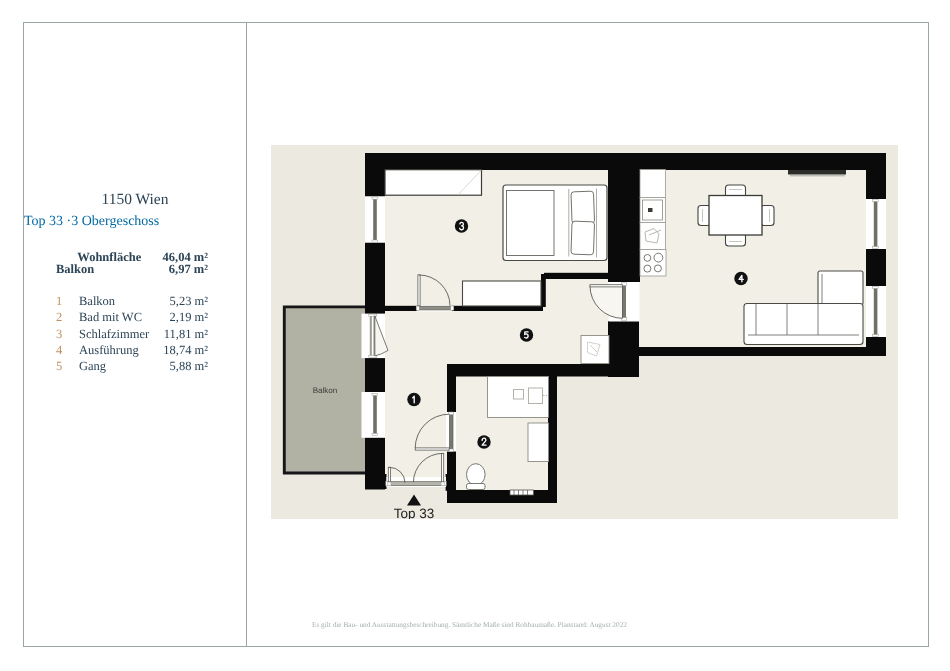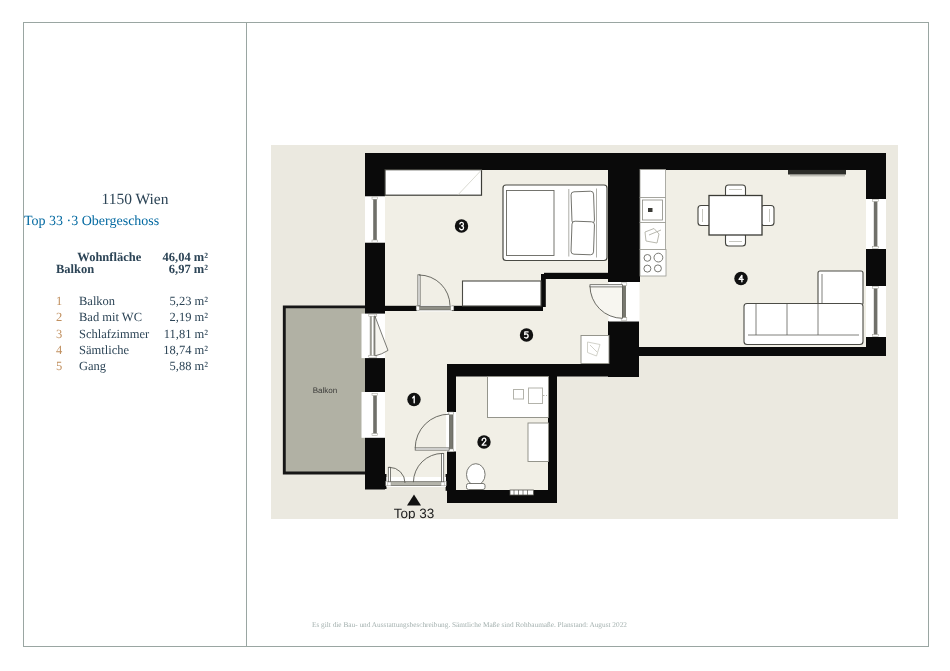--- a/index.html
+++ b/index.html
@@ -40,21 +40,21 @@
       <span style="flex:1;">Bad mit WC</span>
       <span>2,19 m²</span>
     </div>
   <div style="display:flex;">
       <span style="width:23px;color:#c08f5e;">3</span>
       <span style="flex:1;">Schlafzimmer</span>
       <span>11,81 m²</span>
     </div>
   <div style="display:flex;">
       <span style="width:23px;color:#c08f5e;">4</span>
-      <span style="flex:1;">Sämtliche</span>
+      <span style="flex:1;">Ausführung</span>
       <span>18,74 m²</span>
     </div>
   <div style="display:flex;">
       <span style="width:23px;color:#c08f5e;">5</span>
       <span style="flex:1;">Gang</span>
       <span>5,88 m²</span>
     </div>
 </div>
 
 <div class="abs" style="left:268px;top:620px;width:680px;font-size:7.3px;line-height:9.7px;color:#a3b0ae;">

